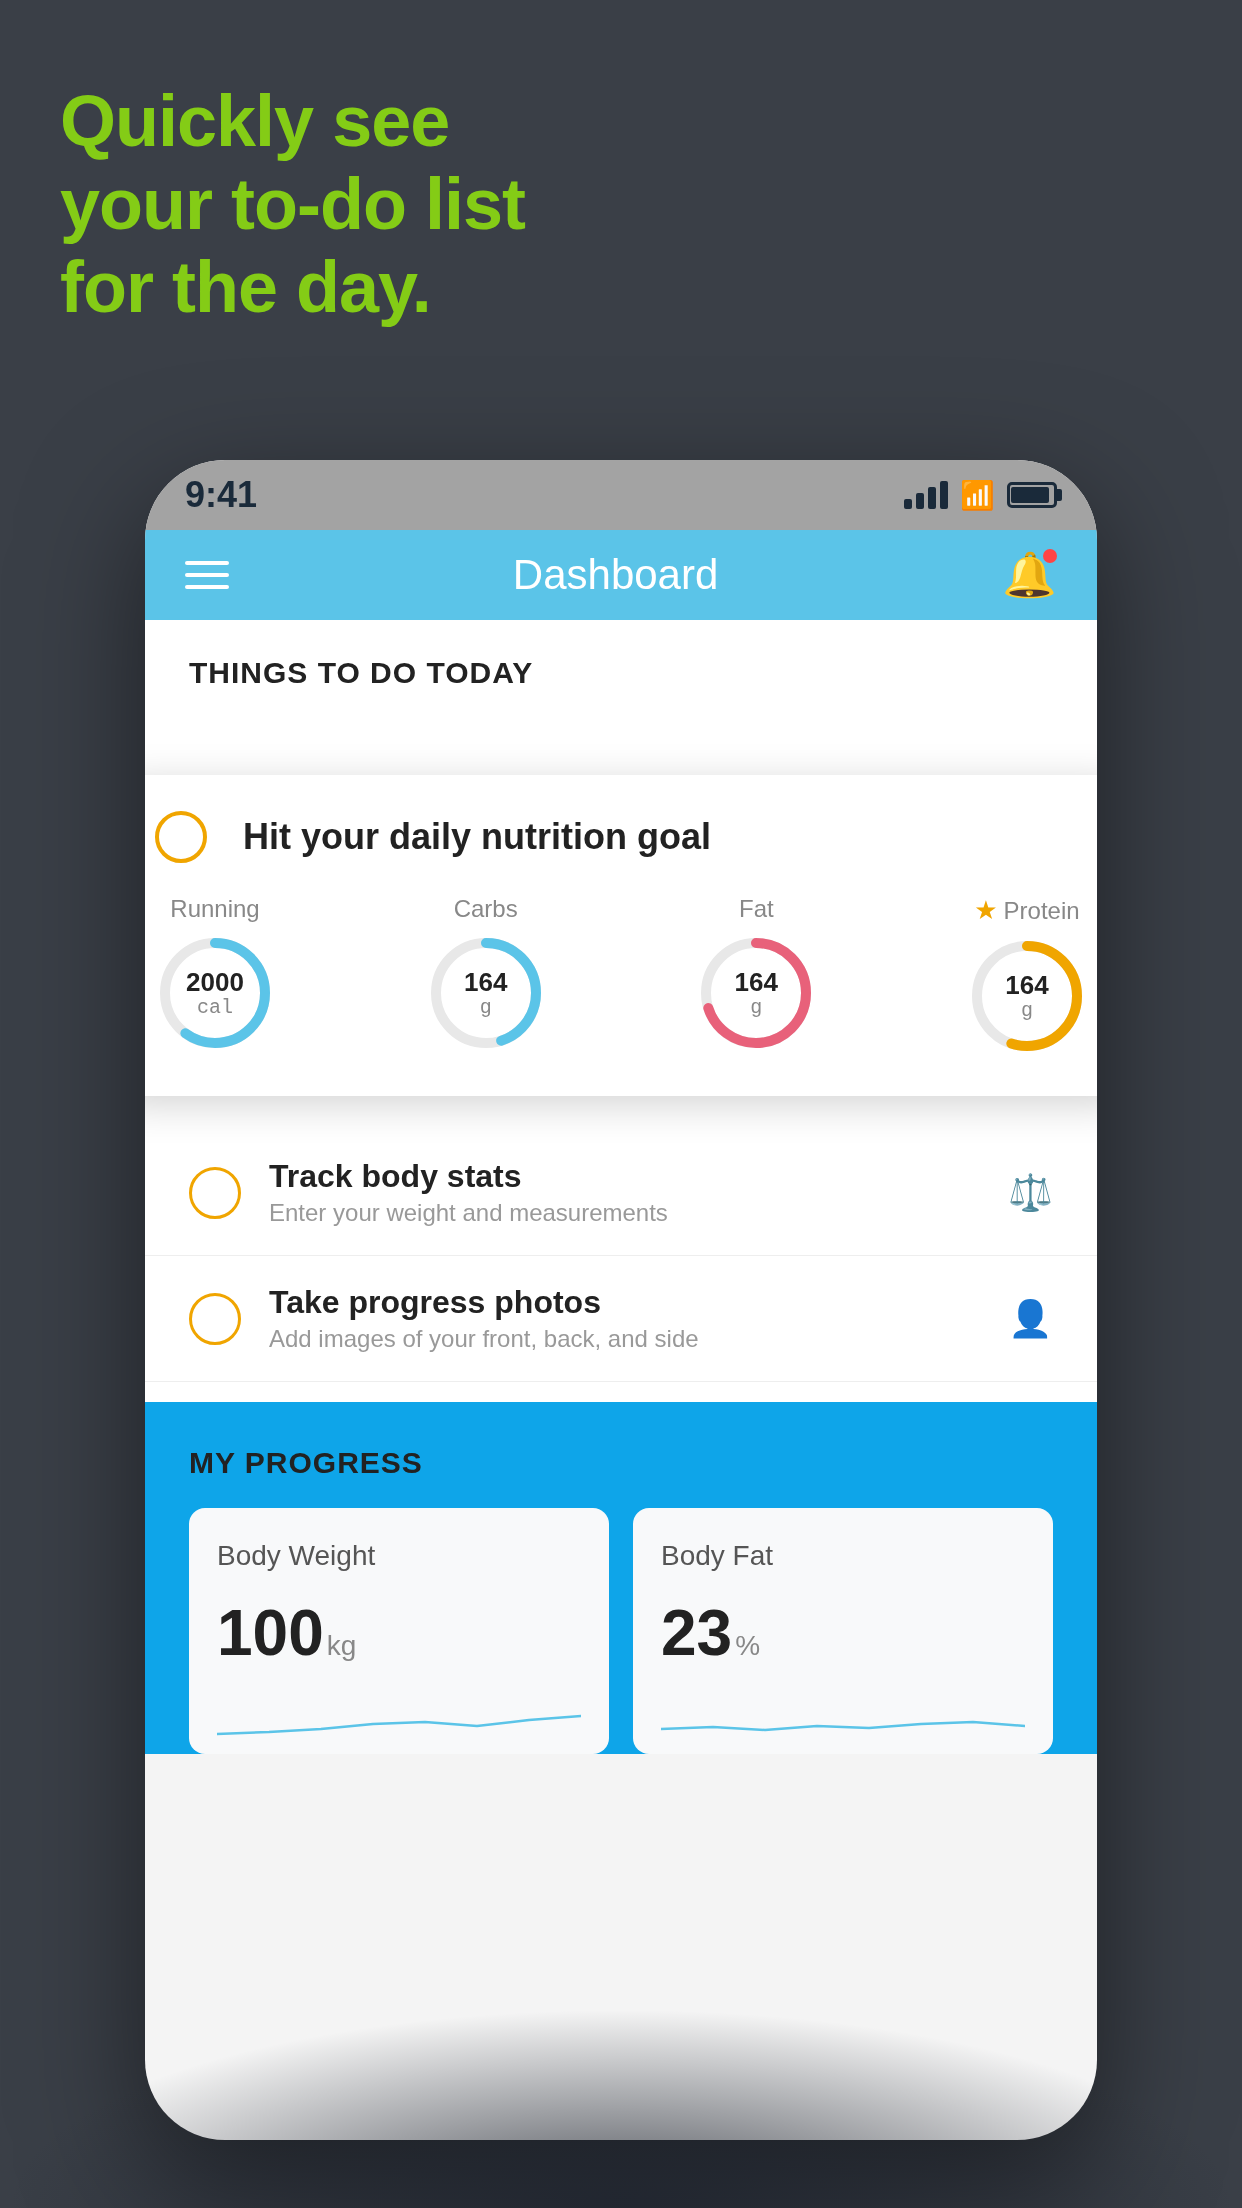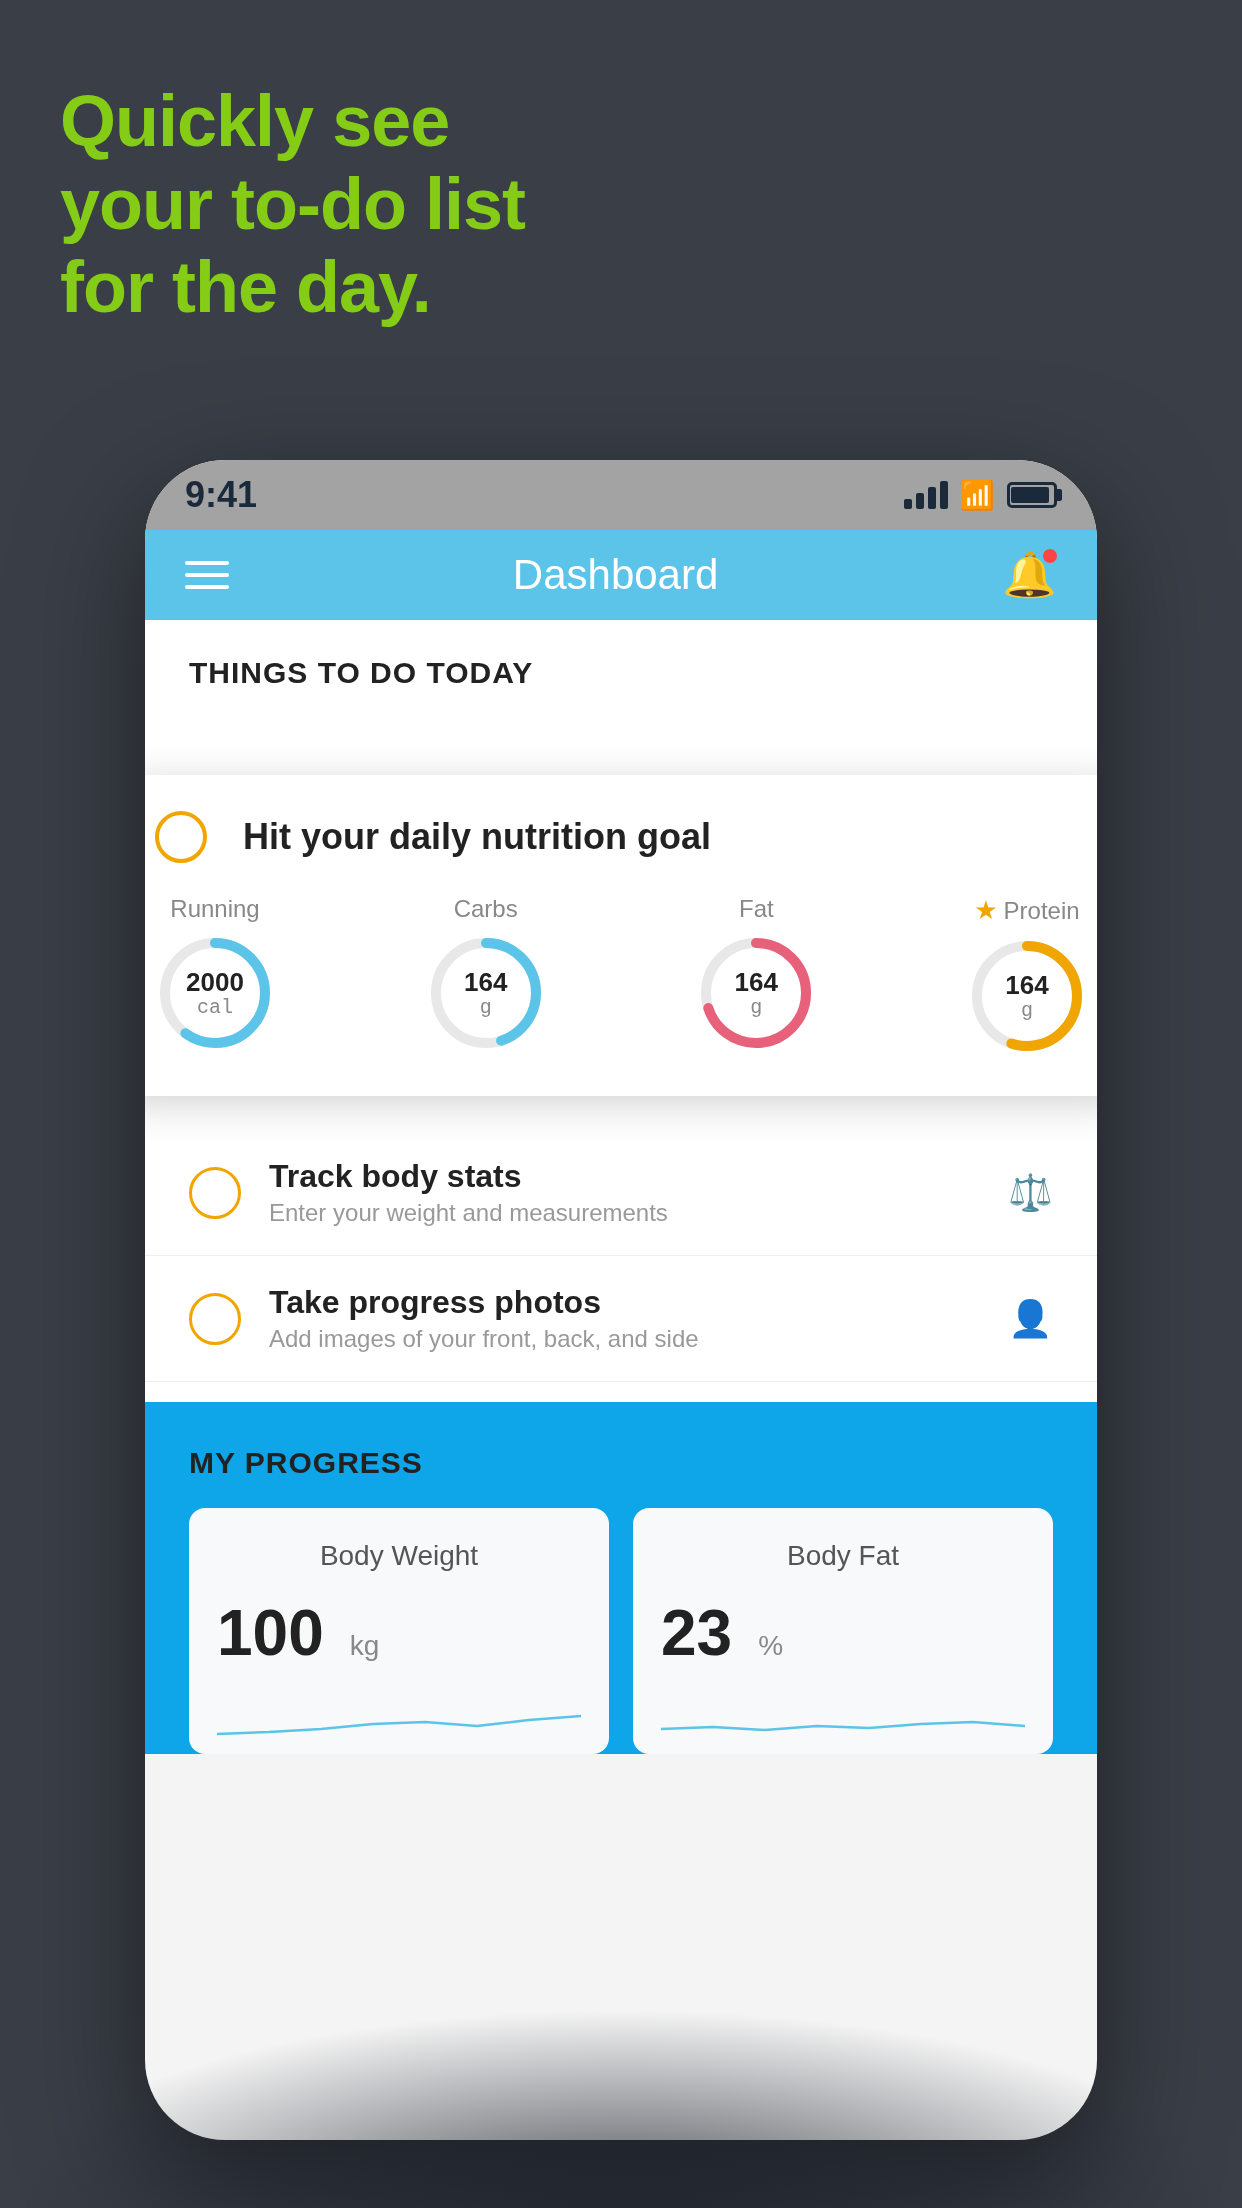--- a/index.html
+++ b/index.html
@@ -254,34 +254,33 @@
       display: flex;
       gap: 24px;
     }
 
     .progress-card {
       flex: 1;
       background: #f8f9fa;
       border-radius: 16px;
       padding: 32px 28px 0;
       overflow: hidden;
-      text-align: center;
     }
 
     .progress-card-title {
       font-size: 28px;
       color: #555;
       font-weight: 500;
       margin-bottom: 24px;
     }
 
     .progress-value-row {
       display: flex;
       align-items: baseline;
-      gap: 26px;
+      gap: 3px;
       margin-bottom: 24px;
     }
 
     .progress-big-value {
       font-size: 64px;
       font-weight: 700;
       color: #222;
     }
 
     .progress-unit {

